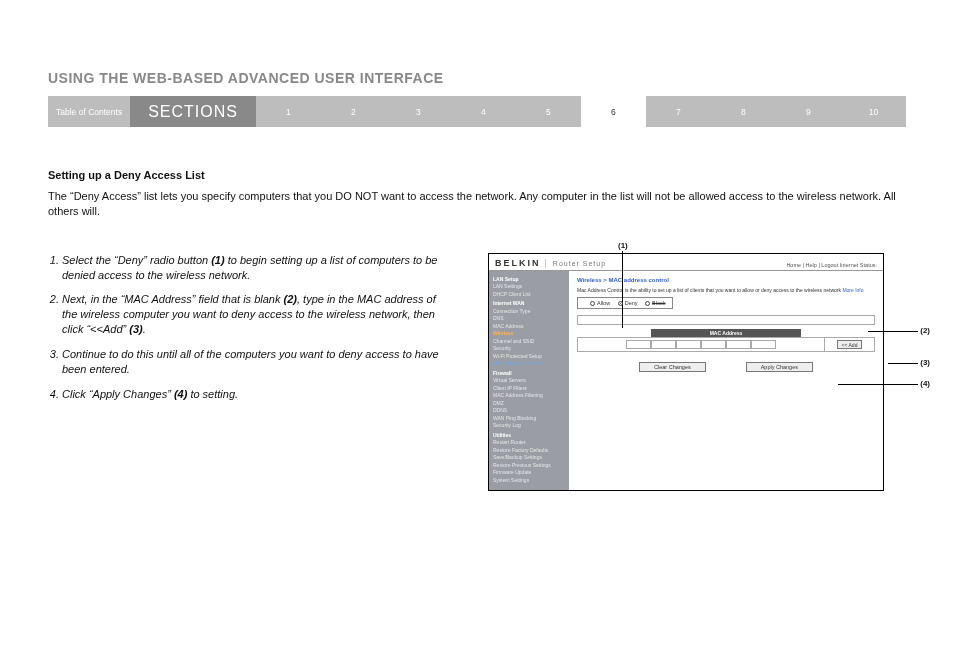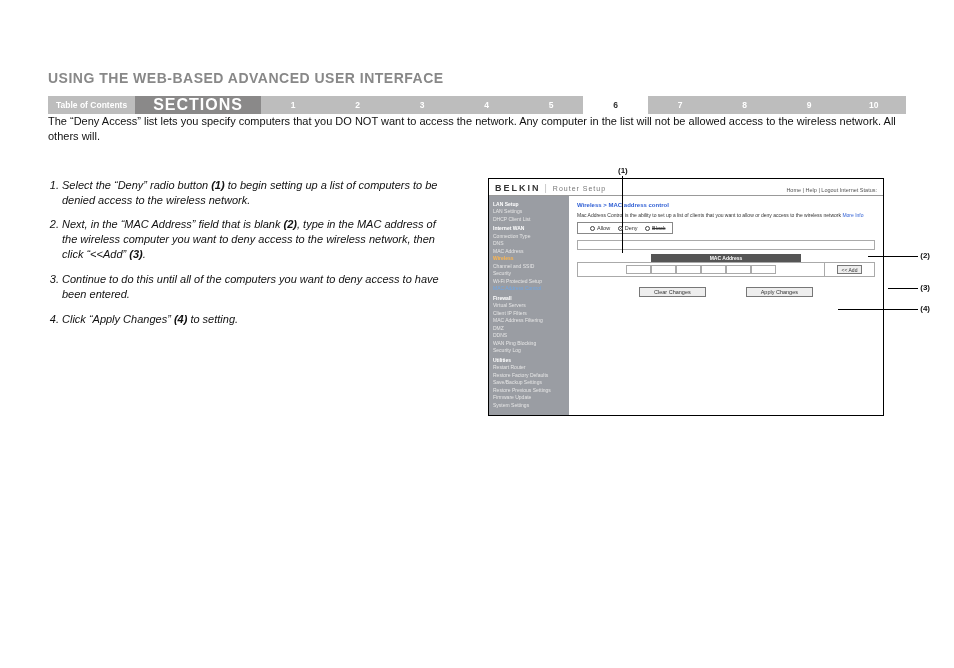--- a/index.html
+++ b/index.html
@@ -21,23 +21,23 @@
   .title {
     color: #888;
     font-size: 14px;
     font-weight: 700;
     letter-spacing: 0.5px;
     margin-bottom: 10px;
   }
   .nav-bar {
     display: flex;
     align-items: stretch;
-    height: 18px;
+    height: 31px;
     font-size: 8.5px;
-    font-weight: 700;
+    font-weight: 400;
     text-align: center;
   }
   .nav-toc {
     background: #bdbdbd;
     color: #fff;
     padding: 0 8px;
     display: flex;
     align-items: center;
   }
   .nav-sections {
@@ -222,20 +222,21 @@
     <div class="nav-num">3</div>
     <div class="nav-num">4</div>
     <div class="nav-num">5</div>
     <div class="nav-num current">6</div>
     <div class="nav-num">7</div>
     <div class="nav-num">8</div>
     <div class="nav-num">9</div>
     <div class="nav-num">10</div>
   </div>
 
+  <div class="subheading">Setting up a Deny Access List</div>
   <p class="intro">The “Deny Access” list lets you specify computers that you DO NOT want to access the network. Any computer in the list will not be allowed access to the wireless network. All others will.</p>
 
   <div class="two-col">
     <div class="left-col">
       <ol class="steps">
         <li><span>Select the “Deny” radio button </span><b>(1)</b><span> to begin setting up a list of computers to be denied access to the wireless network.</span></li>
         <li><span>Next, in the “MAC Address” field that is blank </span><b>(2)</b><span>, type in the MAC address of the wireless computer you want to deny access to the wireless network, then click “&lt;&lt;Add” </span><b>(3)</b><span>.</span></li>
         <li><span>Continue to do this until all of the computers you want to deny access to have been entered.</span></li>
         <li><span>Click “Apply Changes” </span><b>(4)</b><span> to setting.</span></li>
       </ol>

